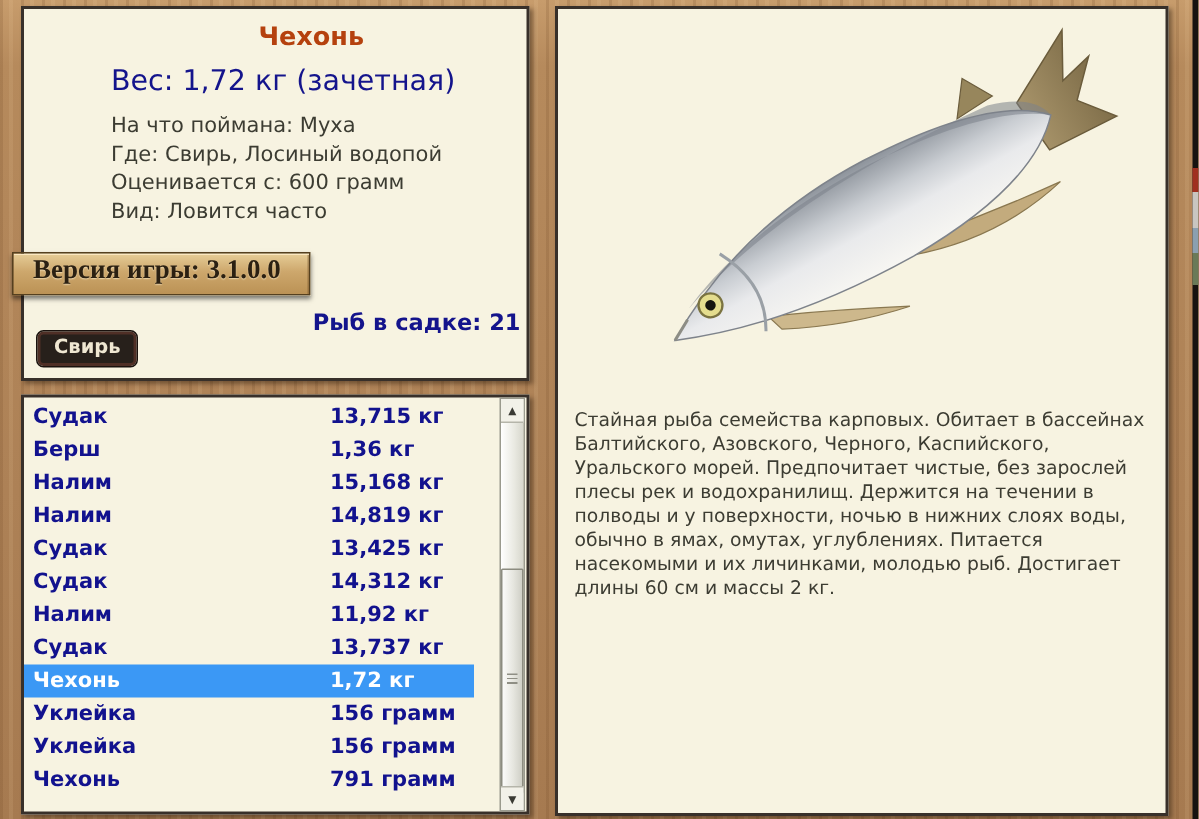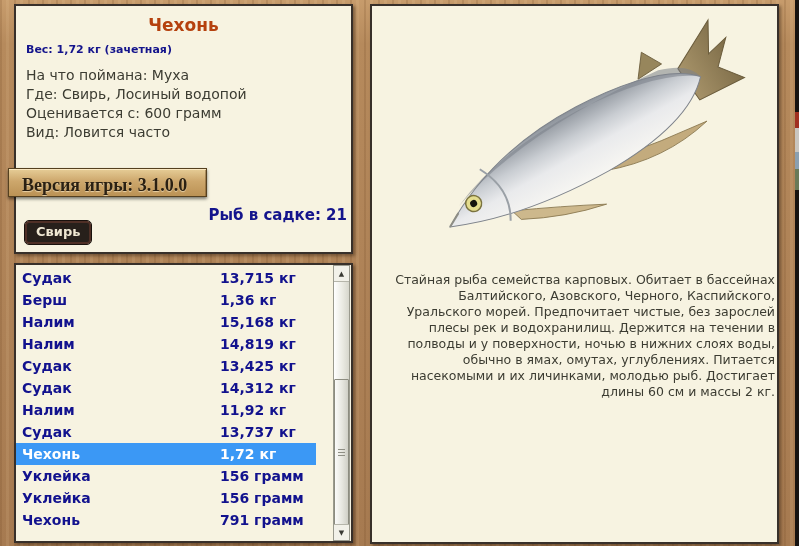--- a/index.html
+++ b/index.html
@@ -6,36 +6,36 @@
   body{
     width:799px;height:546px;position:relative;overflow:hidden;
     font-family:"DejaVu Sans","Liberation Sans",sans-serif;
     background-color:#b1855a;
     background-image:
       repeating-linear-gradient(90deg, rgba(110,70,35,.18) 0 2px, rgba(0,0,0,0) 2px 6px, rgba(255,225,180,.10) 6px 9px, rgba(0,0,0,0) 9px 14px),
       linear-gradient(180deg,#c79c6c 0%,#b68a5c 8%,#ad8156 60%,#a67a50 100%);
   }
   .panel{
     position:absolute;background:#f7f3e1;border:2px solid #38302a;
-    box-sizing:border-box;box-shadow:2px 2px 3px rgba(40,25,10,.45);
+    box-sizing:border-box;box-shadow:2px 2px 3px rgba(40,25,10,.45);padding-left:48px;
   }
   
   #info-panel{left:14px;top:4px;width:339px;height:250px;}
   .fish-title{margin-top:9px;text-align:center;font-size:17px;font-weight:bold;color:#b5410e;}
-  .weight-line{margin:8px 0 10px 10px;font-size:11px;font-weight:bold;color:#14148c;}
+  .weight-line{margin:8px 0 10px 10px;font-size:19px;font-weight:normal;color:#14148c;}
   .info-lines{margin-left:10px;font-size:14px;line-height:19px;color:#3c3c32;white-space:pre-line;}
   
   #version-banner{
     position:absolute;left:8px;top:168px;width:199px;height:29px;z-index:3;
     background:linear-gradient(180deg,#e6cd97 0%,#cda76c 45%,#bb9255 100%);
     border:1px solid #55401f;box-sizing:border-box;
     box-shadow:0 2px 3px rgba(0,0,0,.5), inset 0 1px 0 rgba(255,236,200,.85), inset -1px 0 0 rgba(90,60,25,.4);
     font-family:"Liberation Serif","DejaVu Serif",serif;font-weight:bold;font-size:18px;color:#2b2012;
     text-shadow:0 1px 1px rgba(255,242,214,.65);
-    display:flex;align-items:flex-end;padding-left:13px;
+    display:flex;align-items:flex-start;padding-left:13px;
   }
   
   #menu-button{
     position:absolute;left:25px;top:221px;z-index:2;
     background:#27201b;border:2px solid #4f2f26;outline:1px solid #19110d;border-radius:4px;
     color:#efe7d2;font-size:13px;font-weight:bold;font-family:inherit;
     padding:2px 9px 3px 9px;cursor:pointer;line-height:14px;
   }
   #counters{
     position:absolute;left:120px;top:206px;width:227px;z-index:2;
@@ -65,21 +65,21 @@
     background:linear-gradient(90deg,#fbfbfa 0%,#e6e6df 55%,#cfcfc6 100%);
     border:1px solid #8c8c80;box-sizing:border-box;border-radius:1px;cursor:grab;
   }
   .grip{position:absolute;left:3px;top:69px;width:7px;height:8px;
     background:repeating-linear-gradient(180deg,#8f8f85 0 1px,rgba(0,0,0,0) 1px 3px);}
   
   #right-panel{left:370px;top:4px;width:409px;height:540px;}
   #fish-art{position:absolute;left:12px;top:8px;}
   #description{
     position:absolute;left:11px;top:266px;width:392px;
-    font-size:12.5px;line-height:16px;color:#3c3c32;white-space:pre-line;text-align:right;
+    font-size:12.5px;line-height:16px;color:#3c3c32;white-space:pre-line;
   }
   #hotkeys-link{
     position:absolute;left:11px;bottom:6px;
     font-size:13px;font-weight:bold;color:#0000cd;text-decoration:underline;cursor:pointer;
   }
   
   #right-edge{position:absolute;right:0;top:0;width:4px;height:546px;background:#171310;}
   #edge-sliver{position:absolute;right:0;top:112px;width:4px;height:78px;
     background:linear-gradient(180deg,#a03020 0 16px,#c9c6c0 16px 40px,#8ba0b0 40px 57px,#6a7a58 57px 78px);}
 </style>

